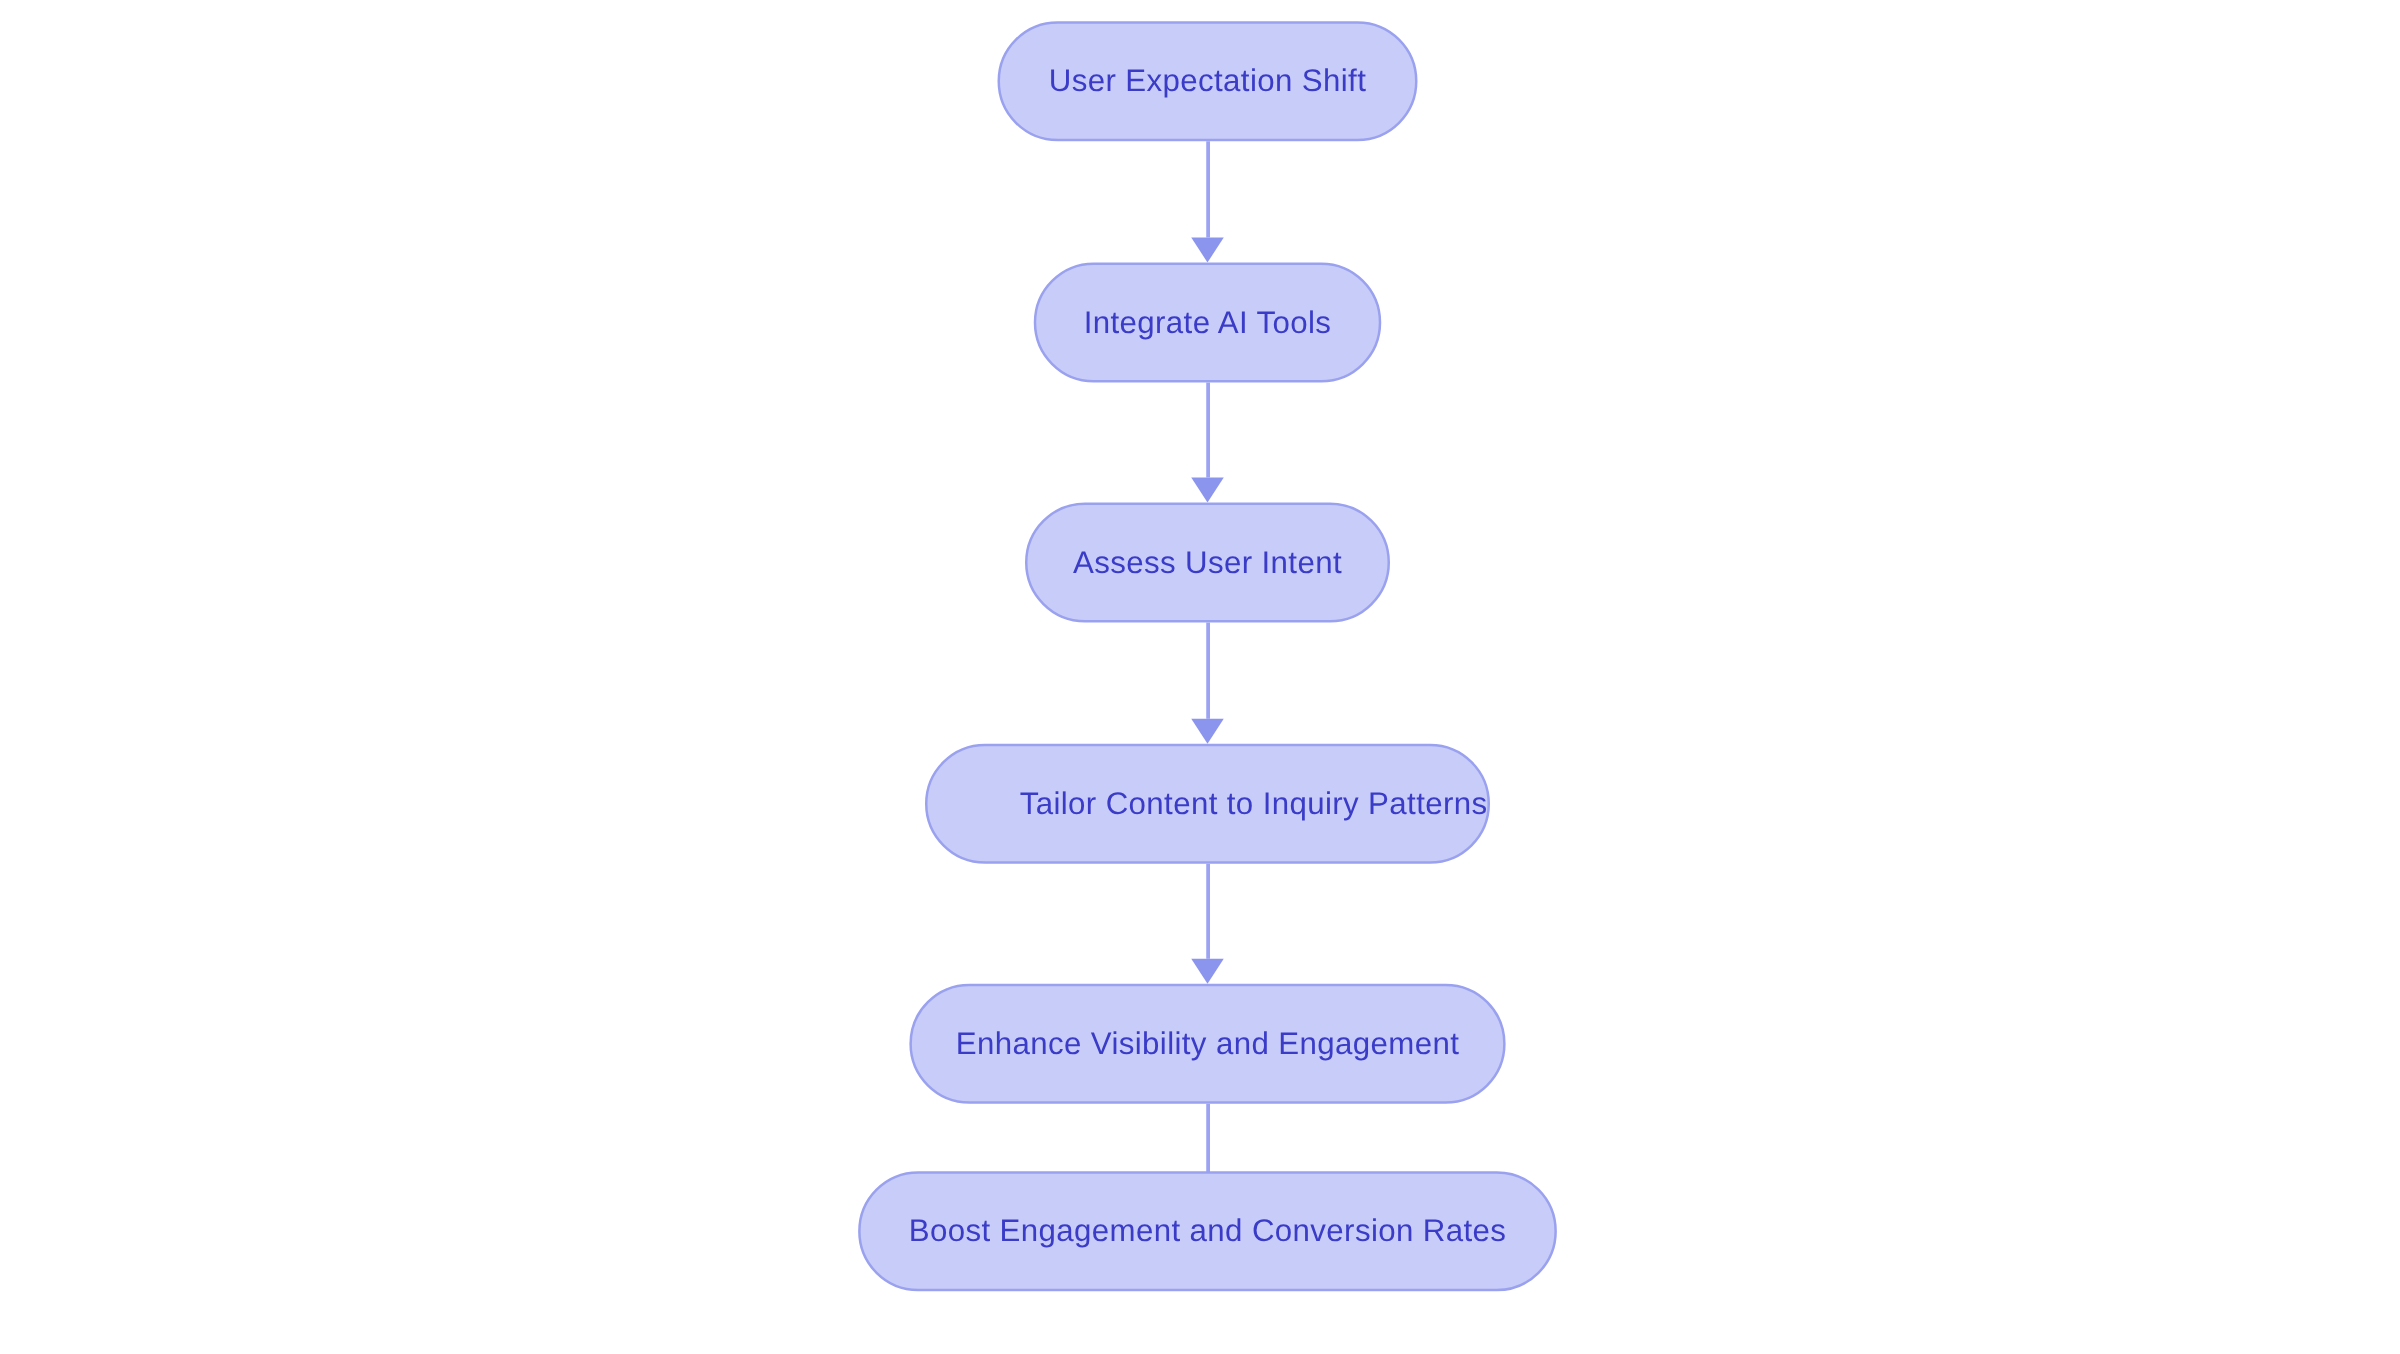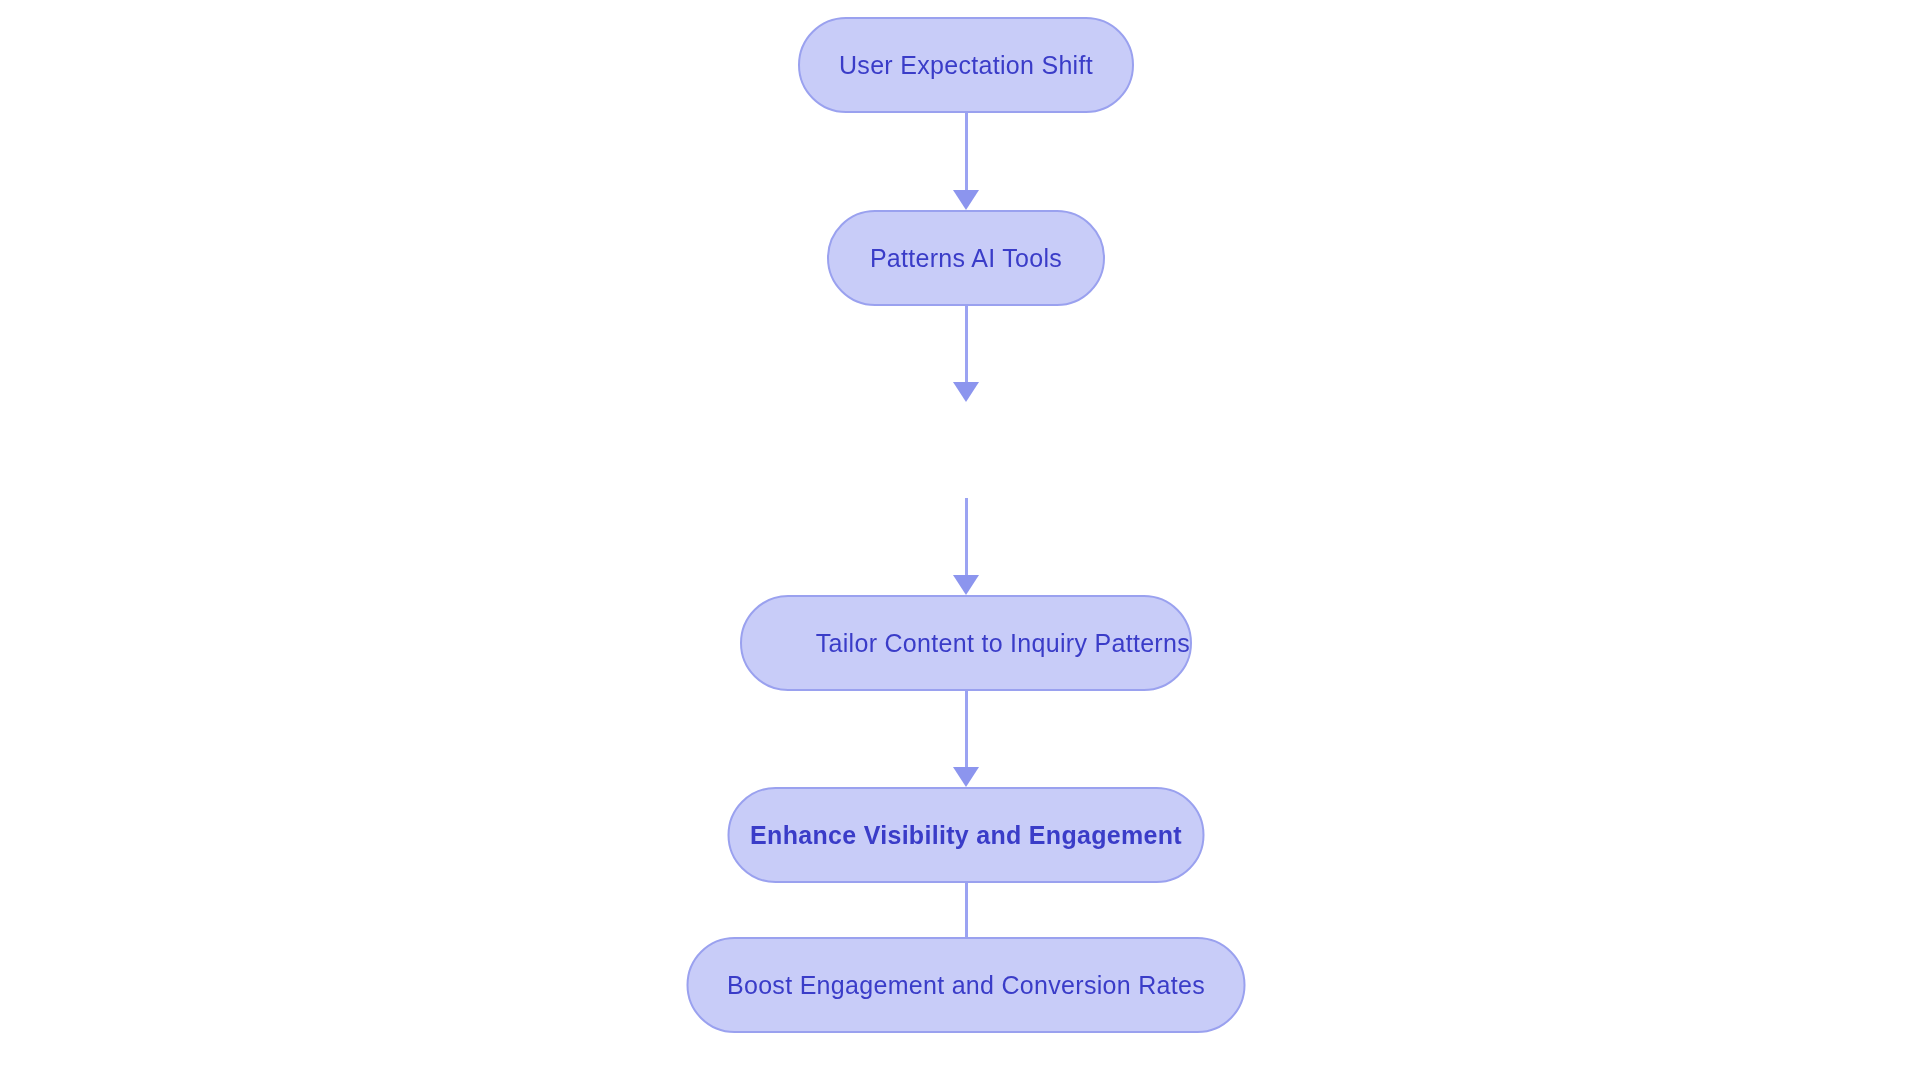--- a/index.html
+++ b/index.html
@@ -22,21 +22,21 @@
     background:var(--node-fill);
     border:2px solid var(--node-border);
     display:flex;align-items:center;justify-content:center;
     color:var(--node-text);
     font-size:25px;letter-spacing:0.3px;white-space:nowrap;
   }
   #node-1{top:17px;width:336px;}
   #node-2{top:210px;width:278px;}
   #node-3{top:402px;width:292px;}
   #node-4{top:595px;width:452px;justify-content:flex-end;}
-  #node-5{top:787px;width:477px;font-weight:bold;}
+  #node-5{top:787px;width:477px;}
   #node-6{top:937px;width:559px;}
   .arrow{
     position:absolute;left:966px;transform:translateX(-50%);
     width:28px;display:flex;flex-direction:column;align-items:center;
   }
   #arrow-1{top:113px;height:97px;}
   #arrow-2{top:306px;height:96px;}
   #arrow-3{top:498px;height:97px;}
   #arrow-4{top:691px;height:96px;}
   #arrow-5{top:883px;height:97px;}
@@ -58,28 +58,31 @@
   <div class="node" id="node-1">
     <span>User Expectation Shift</span>
   </div>
 
   <div class="arrow" id="arrow-1">
     <div class="shaft"></div>
     <div class="head"></div>
   </div>
 
   <div class="node" id="node-2">
-    <span>Patterns AI Tools</span>
+    <span>Integrate AI Tools</span>
   </div>
 
   <div class="arrow" id="arrow-2">
     <div class="shaft"></div>
     <div class="head"></div>
   </div>
 
+  <div class="node" id="node-3">
+    <span>Assess User Intent</span>
+  </div>
 
   <div class="arrow" id="arrow-3">
     <div class="shaft"></div>
     <div class="head"></div>
   </div>
 
   <div class="node" id="node-4">
     <span>Tailor Content to Inquiry Patterns</span>
   </div>
 

